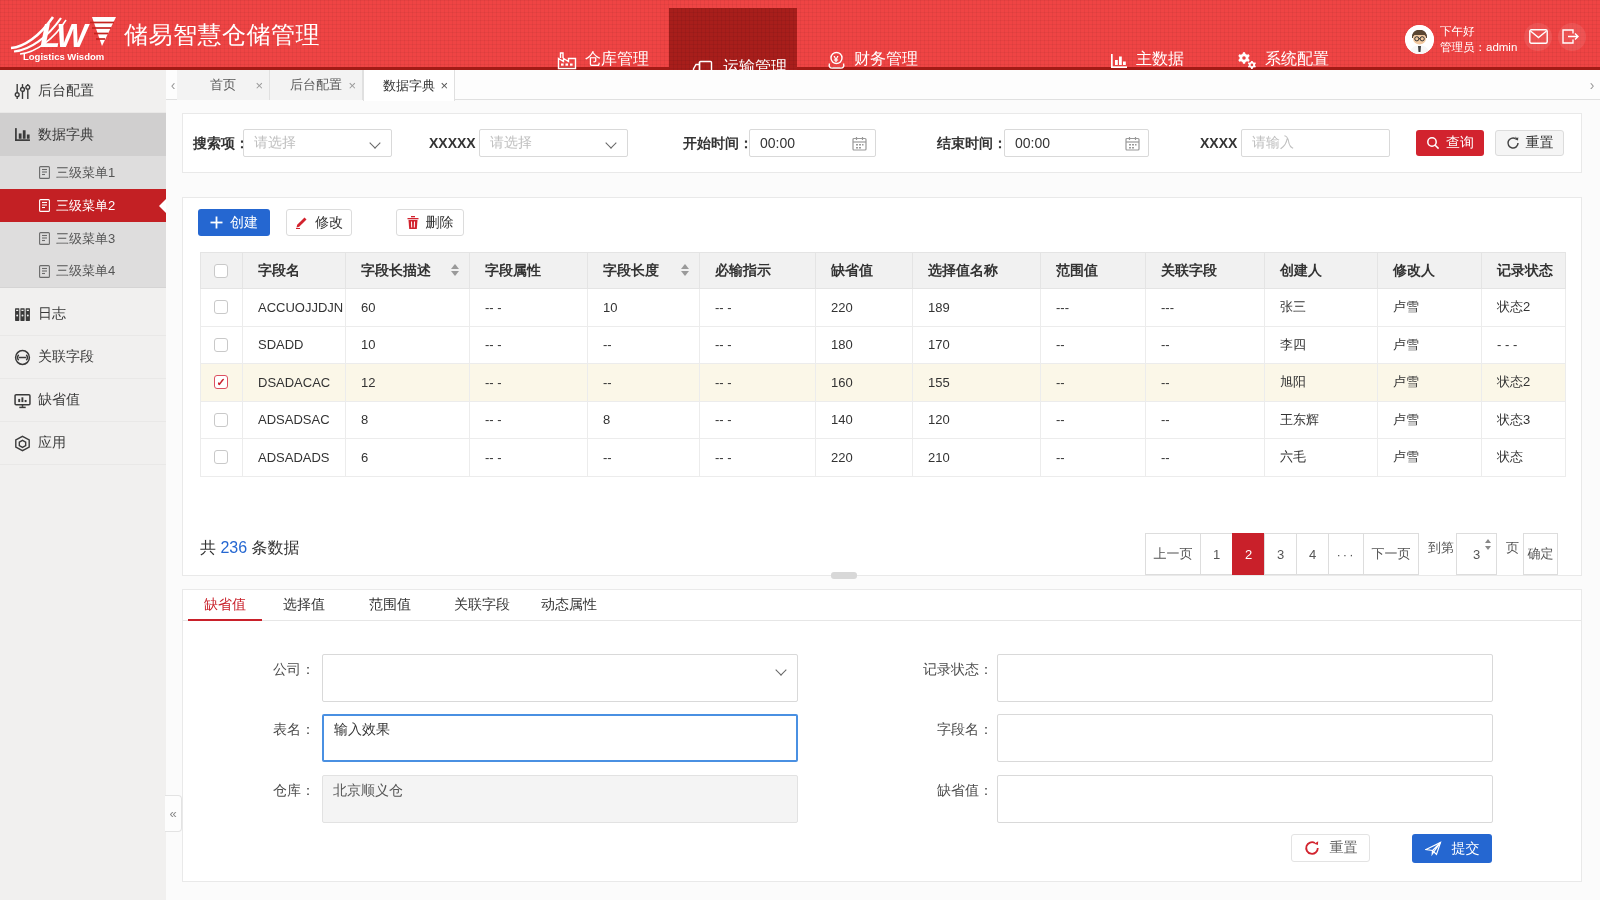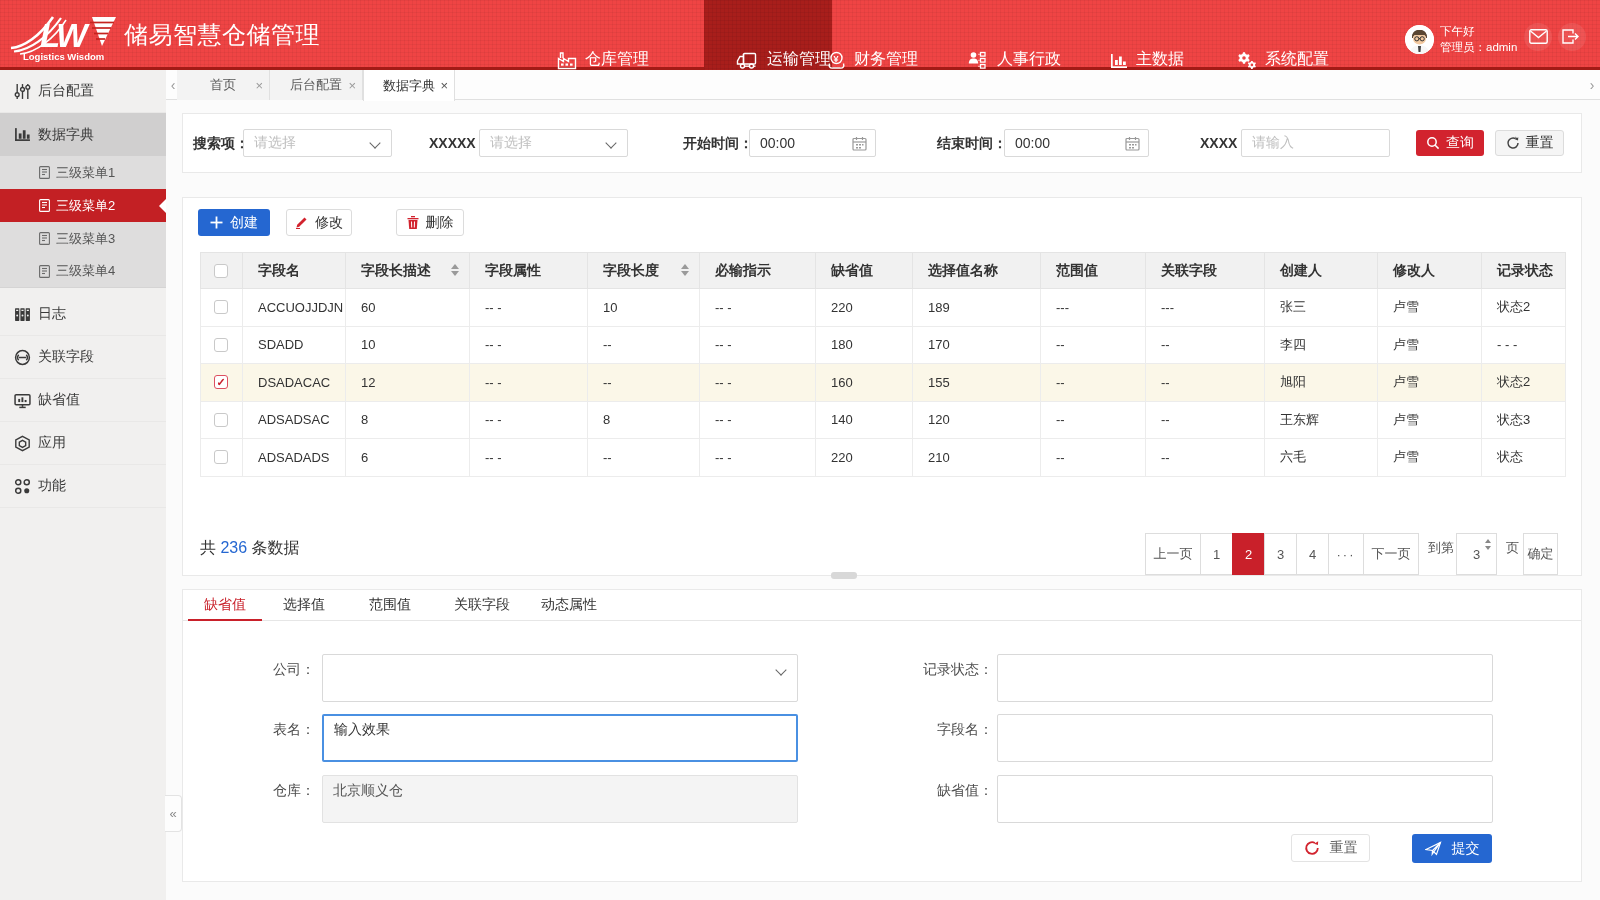--- a/index.html
+++ b/index.html
@@ -89,21 +89,21 @@
           <path d="M3.5 7 L3.5 2 L6 2 L6 7"></path>
         </g>
         <g fill="#fff">
           <rect x="4" y="12.5" width="2.6" height="2.2"></rect>
           <rect x="8.5" y="12.5" width="2.6" height="2.2"></rect>
           <rect x="13" y="12.5" width="2.6" height="2.2"></rect>
         </g>
       </svg>
     <span>仓库管理</span>
   </div>
-  <div class="nav-item active" style="left:704px;width:128px;padding-left:32px;">
+  <div class="nav-item active" style="left:669px;width:128px;padding-left:23px;margin-top:8px;">
     <svg width="23" height="18" viewBox="0 0 23 18">
         <g fill="none" stroke="#fff" stroke-width="1.4">
           <rect x="7.5" y="1.5" width="12" height="10.5" rx="1"></rect>
           <path d="M7.5 4.5 L4 4.5 L1.5 9 L1.5 12 L7.5 12"></path>
           <line x1="7.5" y1="2" x2="7.5" y2="12"></line>
           <circle cx="6.5" cy="14" r="2"></circle>
           <circle cx="15.5" cy="14" r="2"></circle>
           <line x1="8.5" y1="14.2" x2="13.5" y2="14.2"></line>
           <line x1="17.5" y1="14.2" x2="19.5" y2="14.2"></line>
         </g>
@@ -114,35 +114,20 @@
     <svg width="19" height="19" viewBox="0 0 19 19">
         <g fill="none" stroke="#fff" stroke-width="1.4">
           <circle cx="9.5" cy="7" r="5.5"></circle>
           <path d="M2.5 12.5 C 1.5 15.5, 3 17.5, 6 17 L 13 17 C 16 17.5, 17.5 15.5, 16.5 12.5"></path>
         </g>
         <g fill="#fff" font-family="Liberation Sans" font-weight="700" font-size="9">
           <text x="6.5" y="10.5">¥</text>
         </g>
       </svg>
     <span>财务管理</span>
-  </div>
-  <div class="nav-item" style="left:968px;">
-    <svg width="21" height="19" viewBox="0 0 21 19">
-        <g fill="#fff">
-          <circle cx="5.5" cy="4" r="2.8"></circle>
-          <path d="M0.8 12.5 C 0.8 8.8, 3 7.5, 5.5 7.5 C 8 7.5, 10.2 8.8, 10.2 12.5 Z"></path>
-        </g>
-        <g fill="none" stroke="#fff" stroke-width="1.3">
-          <rect x="12.5" y="1.5" width="4.5" height="3.6"></rect>
-          <rect x="12.5" y="7.5" width="4.5" height="3.6"></rect>
-          <rect x="12.5" y="13.5" width="4.5" height="3.6"></rect>
-          <path d="M10.5 3.3 L11.5 3.3 M10.5 9.3 L11.5 9.3 M10.5 15.3 L11.5 15.3"></path>
-        </g>
-      </svg>
-    <span>人事行政</span>
   </div>
   <div class="nav-item" style="left:1110px;">
     <svg width="18" height="18" viewBox="0 0 18 18">
         <g fill="#fff">
           <rect x="1" y="2" width="1.7" height="14"></rect>
           <rect x="1" y="14.3" width="16" height="1.7"></rect>
           <rect x="5" y="8" width="2.8" height="5"></rect>
           <rect x="9" y="4.5" width="2.8" height="8.5"></rect>
           <rect x="13" y="9.5" width="2.8" height="3.5"></rect>
         </g>
@@ -306,33 +291,20 @@
       <span class="tx">缺省值</span>
     </div>
   <div class="sb-item">
       <svg class="ic" viewBox="0 0 16 16">
         <g fill="none" stroke="#3a3a3a" stroke-width="1.3">
           <path d="M8 1.2 L14.3 4.7 L14.3 11.3 L8 14.8 L1.7 11.3 L1.7 4.7 Z"></path>
           <path d="M8 5 L11 6.7 L11 10 L8 11.7 L5 10 L5 6.7 Z"></path>
         </g>
       </svg>
       <span class="tx">应用</span>
-    </div>
-  <div class="sb-item">
-      <svg class="ic" viewBox="0 0 16 16">
-        <g fill="none" stroke="#3a3a3a" stroke-width="1.4">
-          <circle cx="4" cy="4" r="2.4"></circle>
-          <circle cx="12" cy="4" r="2.4"></circle>
-          <circle cx="4" cy="12" r="2.4"></circle>
-        </g>
-        <g fill="#3a3a3a">
-          <circle cx="12" cy="12" r="2.4"></circle>
-        </g>
-      </svg>
-      <span class="tx">功能</span>
     </div>
 </div>
 <div class="collapse-handle">«</div>
 
 <div class="tabstrip">
   <div class="tchev" style="left:1px;width:12px;">‹</div>
   <div class="tab" style="left:11px;width:93px;">
       <span>首页</span>
       <span class="x">×</span>
     </div>

